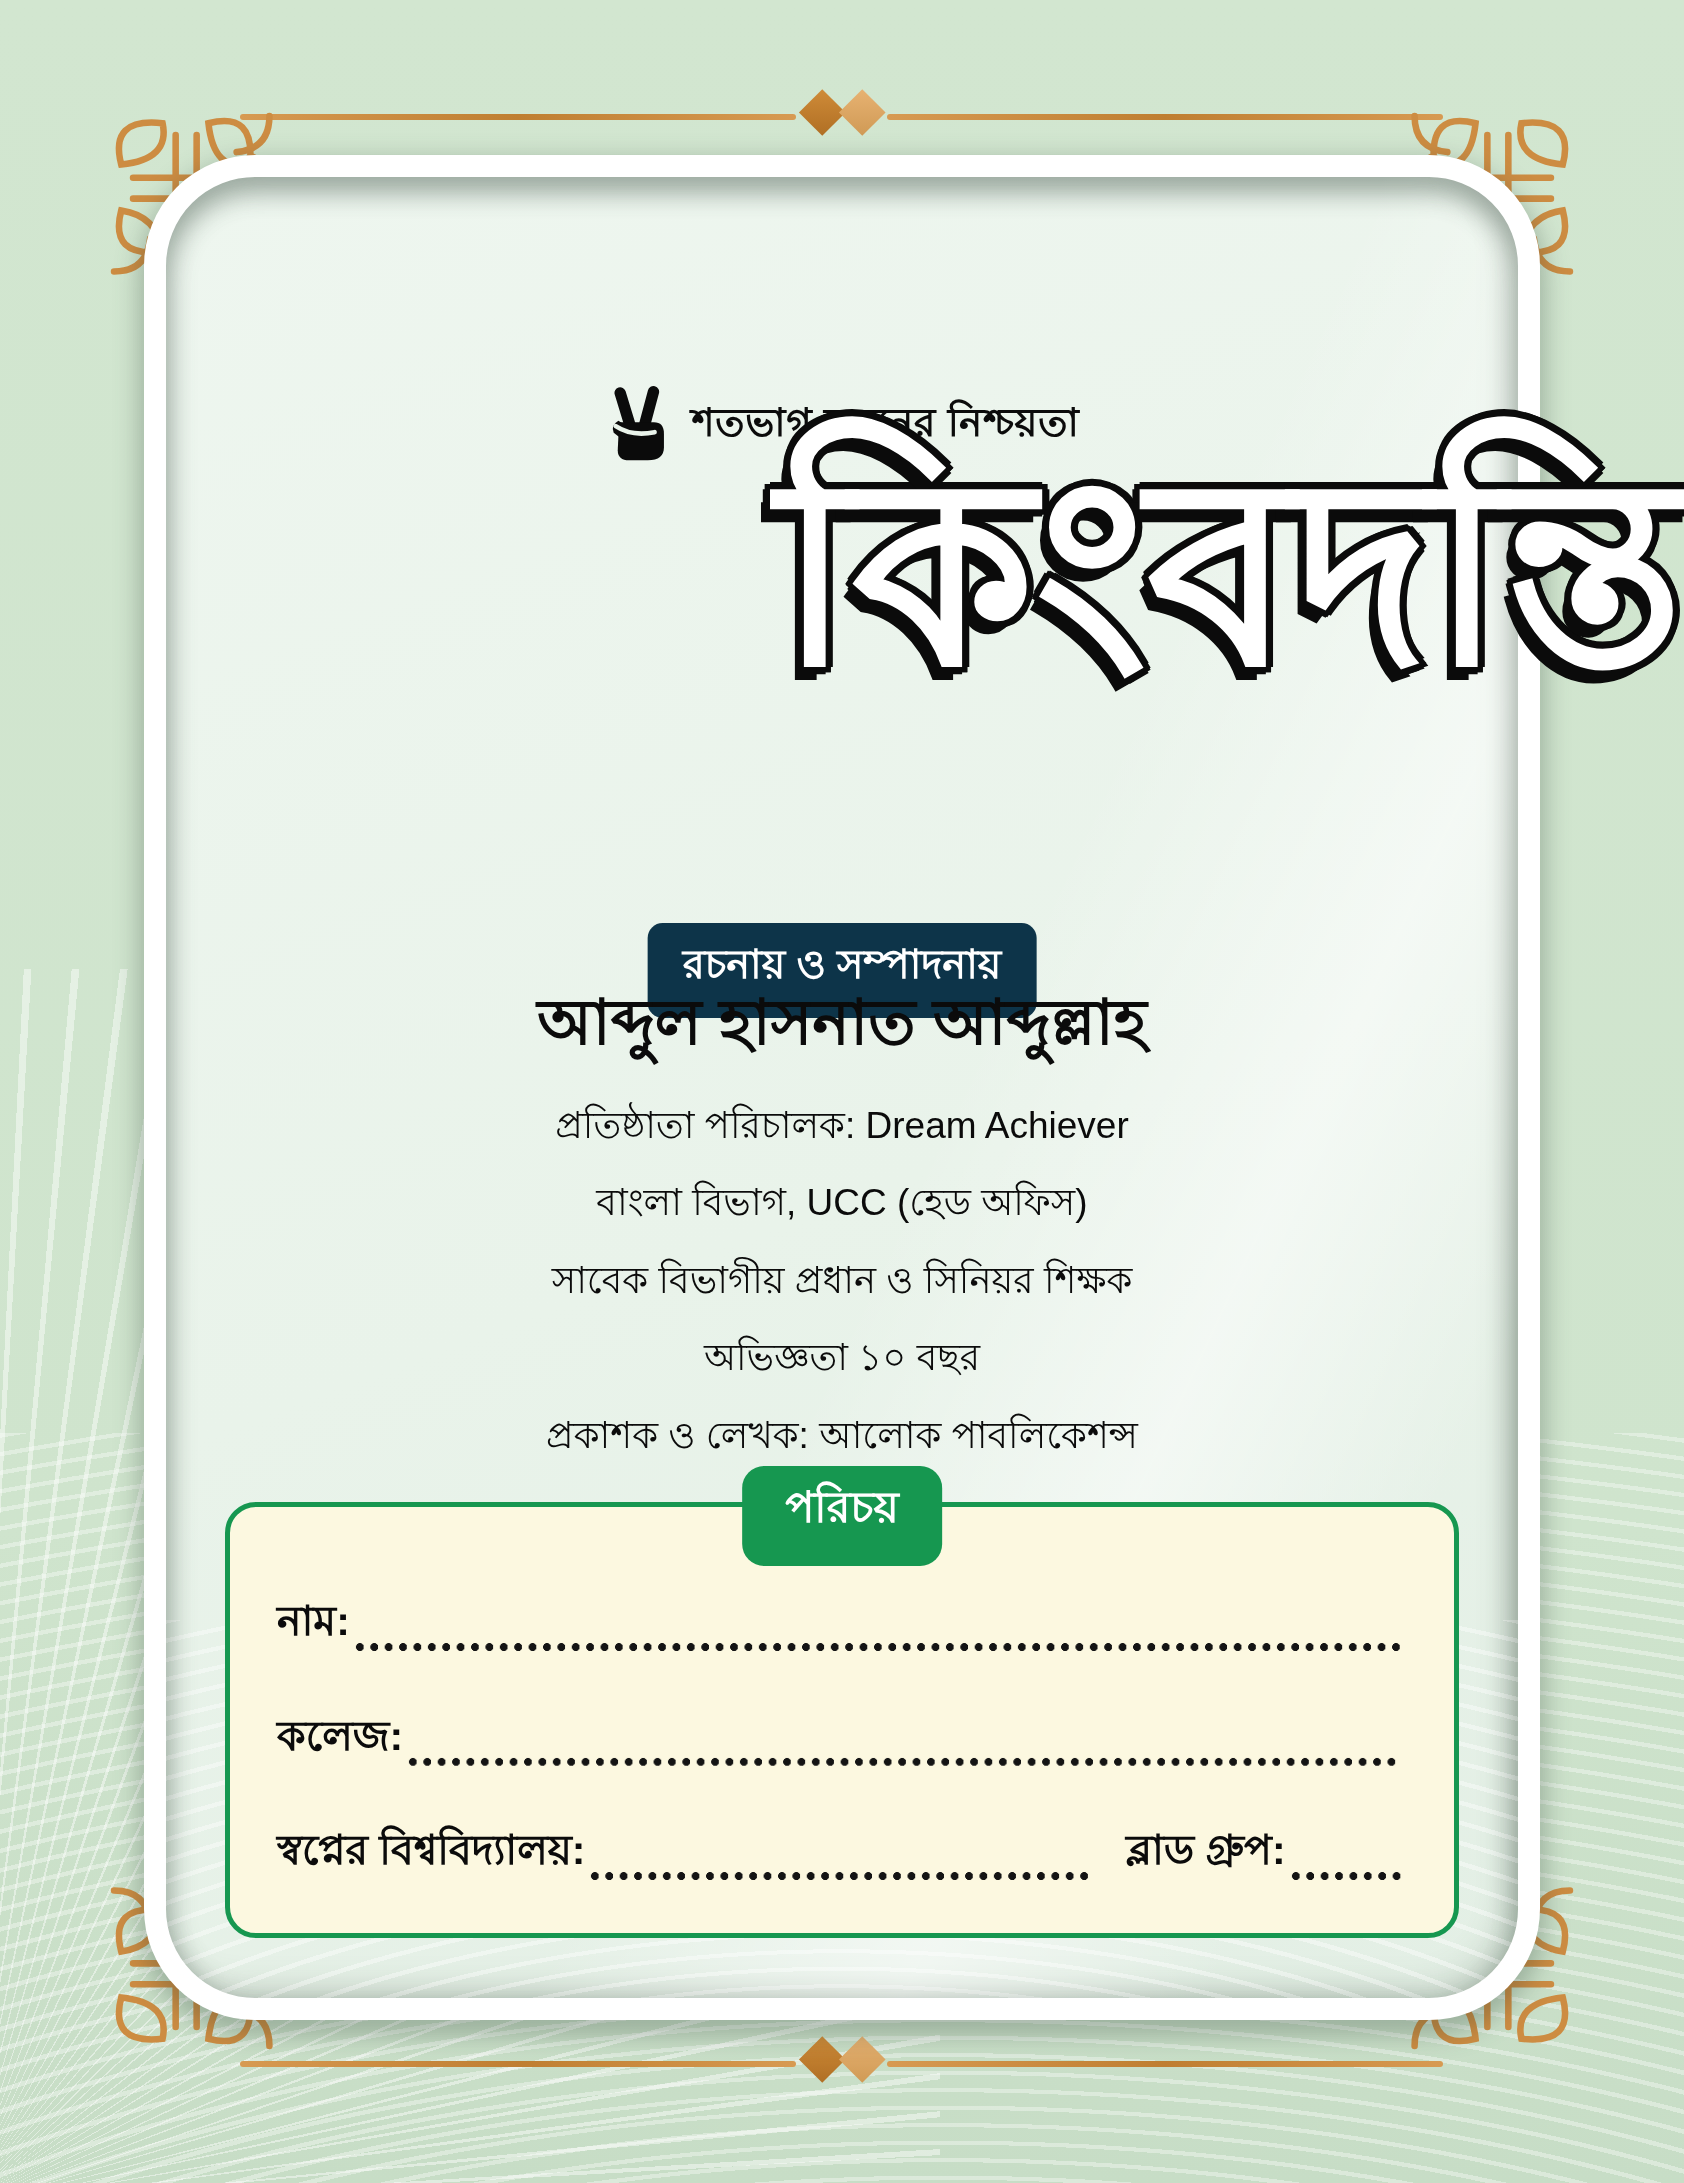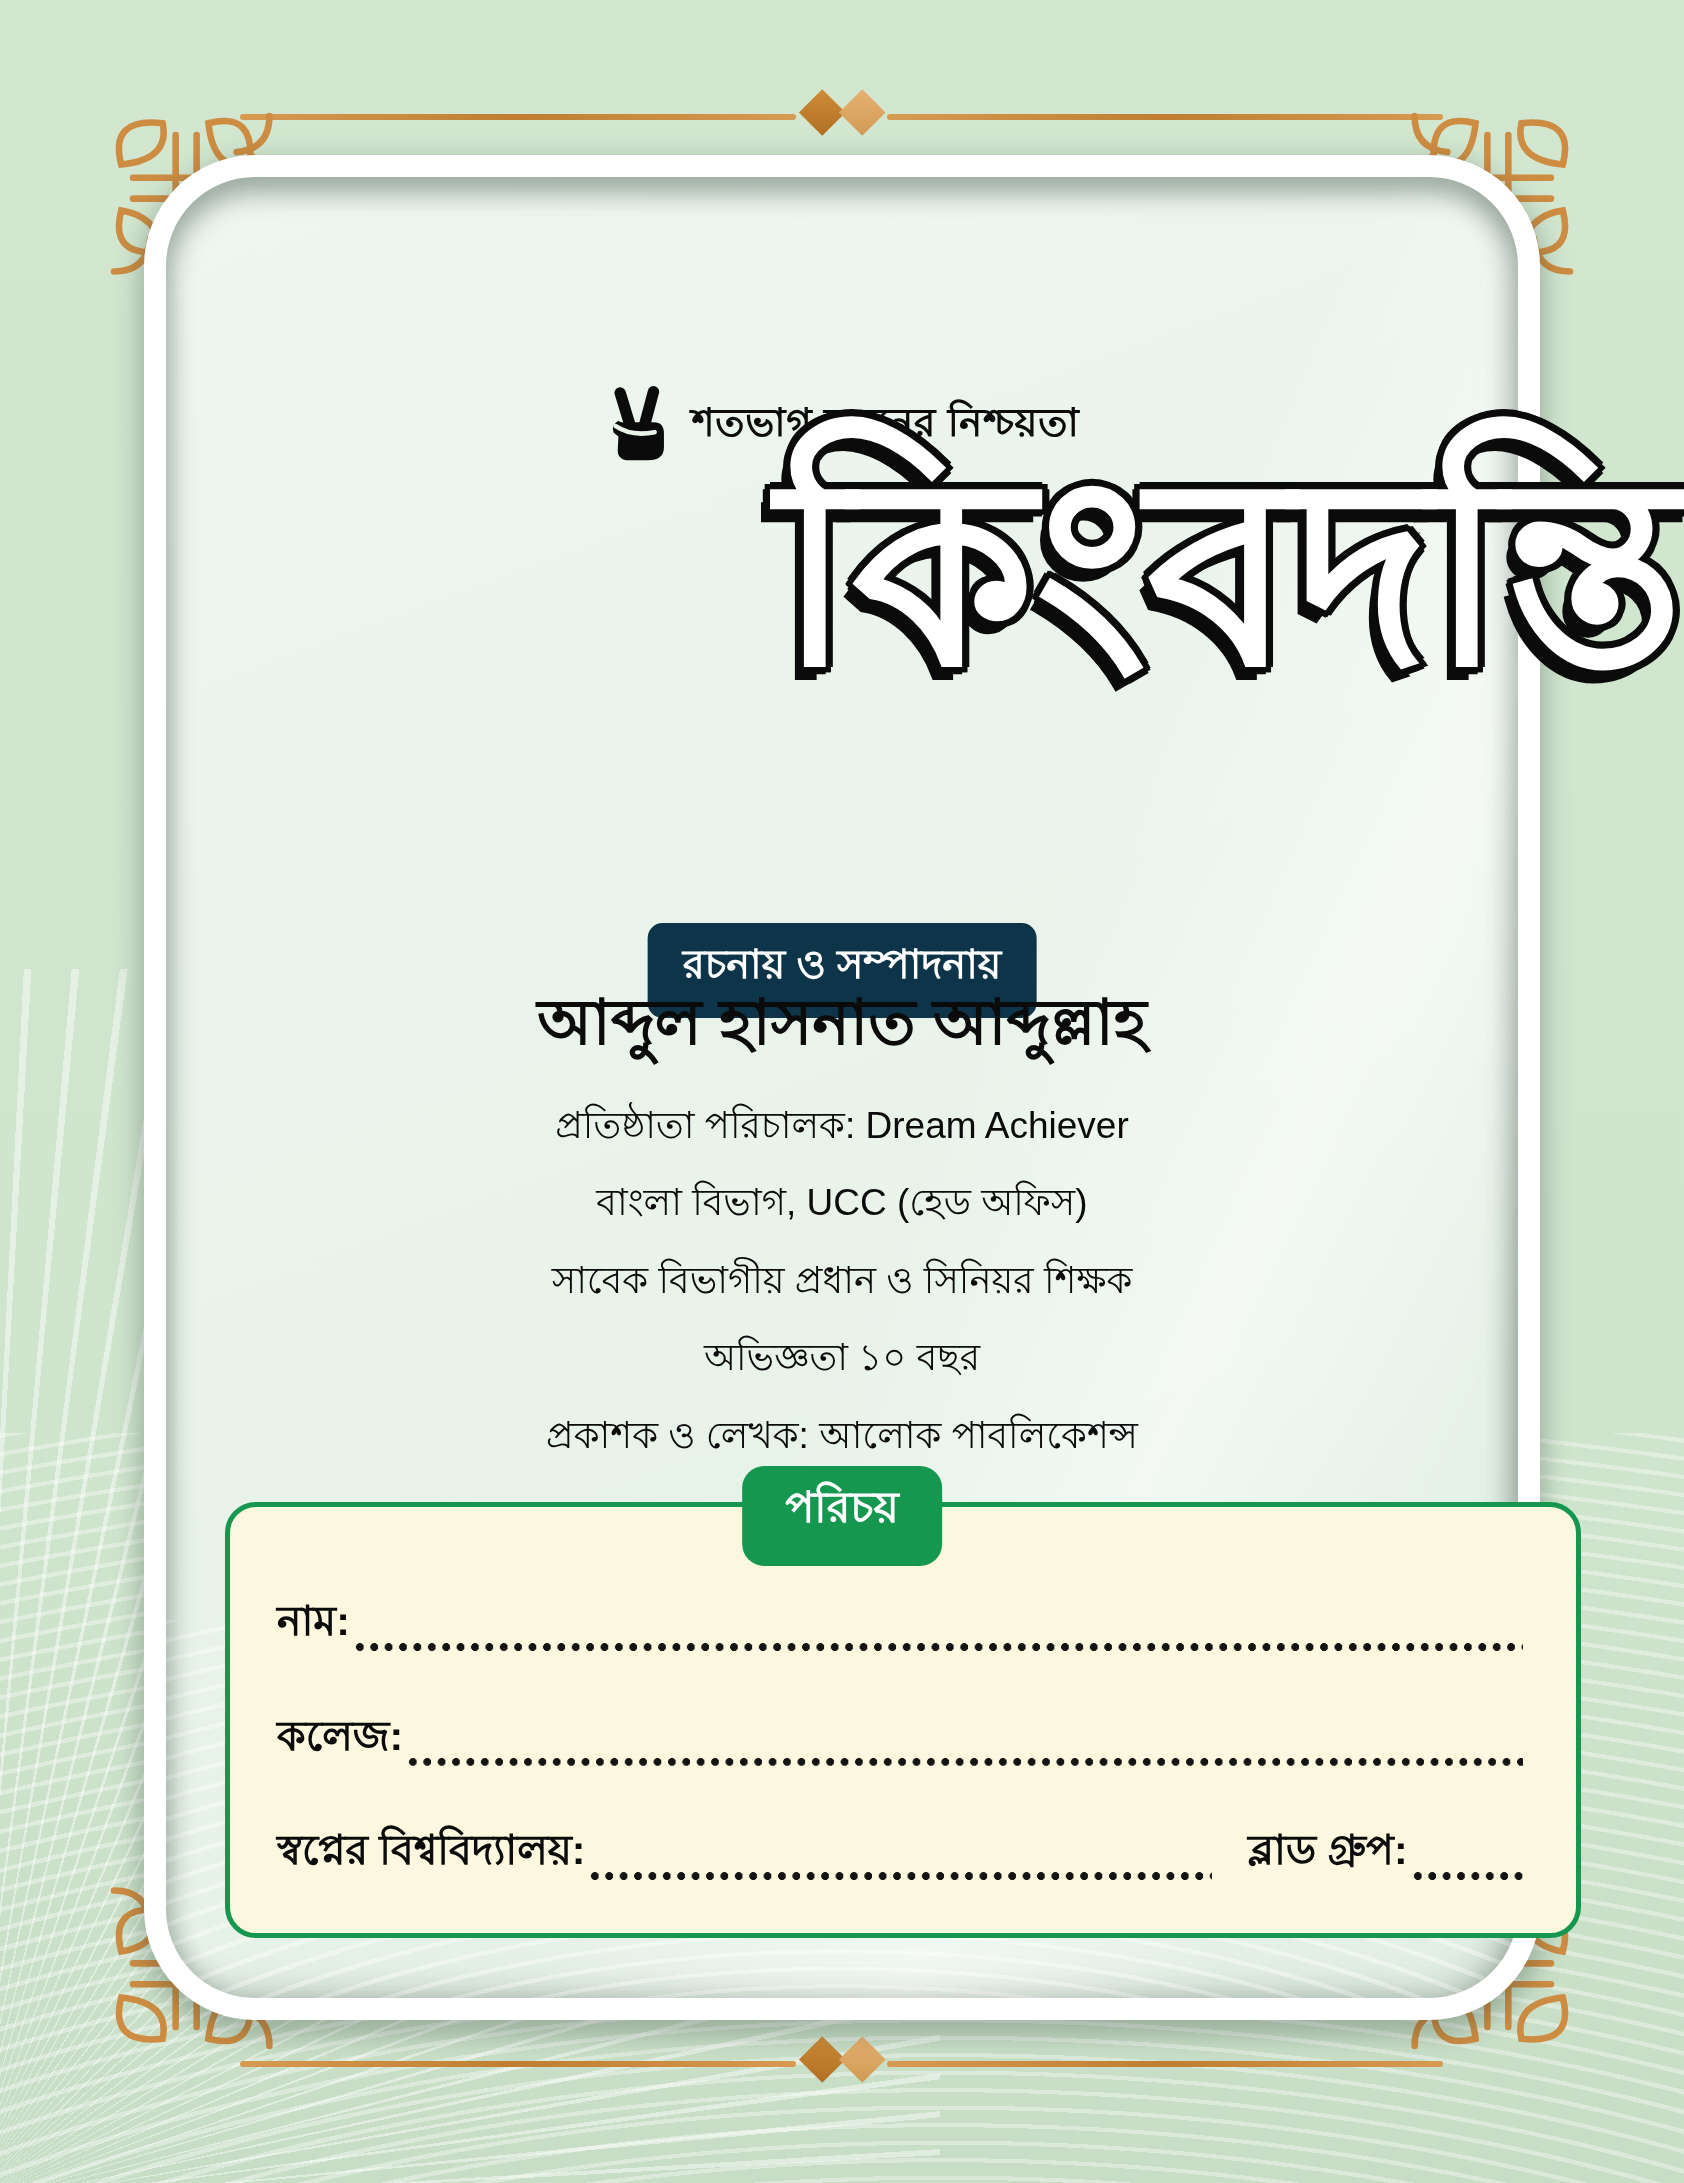--- a/index.html
+++ b/index.html
@@ -63,21 +63,21 @@
                 5.2px 5.2px 0 #0b0b0b,-5.2px 5.2px 0 #0b0b0b,5.2px -5.2px 0 #0b0b0b,-5.2px -5.2px 0 #0b0b0b;}
   .editor-badge{position:absolute;top:923px;left:50%;transform:translateX(-50%);
     background:#0d3449;color:#fff;font-size:40px;font-weight:700;
     padding:10.4px 35px 18px;border-radius:15px;white-space:nowrap;}
   .author-block{position:absolute;left:0;right:0;top:974px;text-align:center;}
   .author-name{font-size:63px;font-weight:800;margin:0 0 17px;}
   .author-line{font-size:37px;font-weight:500;margin:0 0 14.4px;}
   .identity-badge{position:absolute;top:1466px;left:50%;transform:translateX(-50%);z-index:8;
     background:#169750;color:#fff;font-size:43px;font-weight:700;
     padding:9px 43px 19.6px;border-radius:22px;white-space:nowrap;}
-  .form-box{position:absolute;left:225px;top:1502px;width:1356px;height:436px;box-sizing:border-box;z-index:7;
+  .form-box{position:absolute;left:225px;top:1502px;width:1234px;height:436px;box-sizing:border-box;z-index:7;
     background:#fcf8e0;border:5.9px solid #169750;border-radius:31px;
     padding:82px 47px 46px 47px;display:flex;flex-direction:column;justify-content:space-between;}
   .form-row{display:flex;align-items:flex-end;font-size:41px;font-weight:700;}
   .form-row .lbl{white-space:nowrap;}
   .leader{flex:1 1 auto;height:11.7px;margin:0 6.5px 5.2px 3.9px;
     background-image:radial-gradient(circle at 5.9px 5.9px,#141414 3.6px,rgba(0,0,0,0) 4.2px);
     background-size:14.4px 11.7px;background-repeat:repeat-x;background-position:left bottom;}
   .leader.short{flex:0 0 111px;}
   .leader.mid{flex:1.05 1 0;}
   .gap{width:29px;flex:0 0 auto;}

